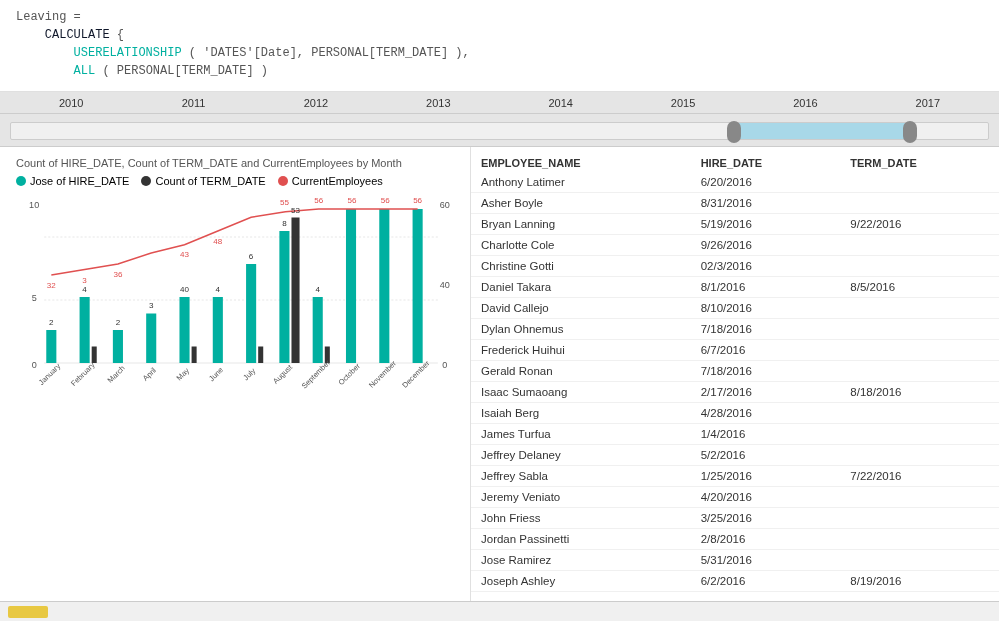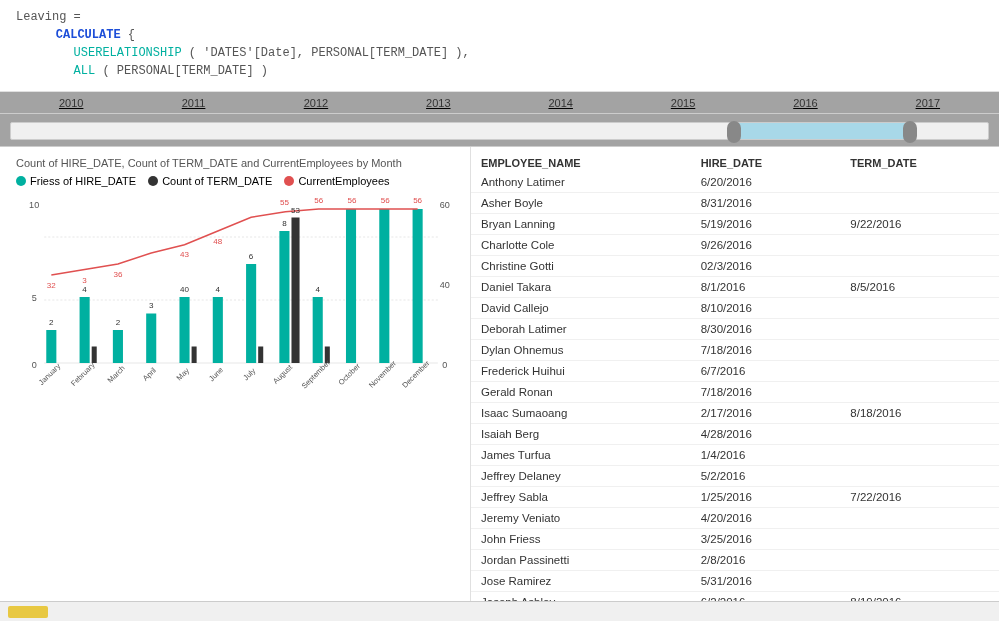--- a/index.html
+++ b/index.html
@@ -18,32 +18,31 @@
       background: #fff;
       padding: 8px 16px;
       font-family: 'Courier New', monospace;
       font-size: 12px;
       line-height: 1.5;
       border-bottom: 1px solid #e0e0e0;
       height: 92px;
       overflow: hidden;
     }
     .code-area .code-line { white-space: pre; }
-    .kw-blue { color: #1d4ed8; font-weight: bold; margin-left: 11px; }
+    .kw-blue { color: #0f172a; font-weight: normal; }
     .kw-teal { color: #00b0a0; }
     .kw-gray { color: #555; }
 
     
     .timeline-area {
       height: 55px;
-      background: #a3a3a3;
+      background: #e5e5e5;
       border-bottom: 1px solid #ccc;
       position: relative;
       overflow: hidden;
-      text-decoration: underline;
     }
     .timeline-axis {
       display: flex;
       align-items: center;
       height: 22px;
       padding: 0 10px;
       border-bottom: 1px solid #ccc;
     }
     .timeline-axis-label {
       flex: 1;
@@ -241,21 +240,21 @@
   </div>
 </div>
 
 <div class="main-content">
 
   <div class="chart-area">
     <div class="chart-title">Count of HIRE_DATE, Count of TERM_DATE and CurrentEmployees by Month</div>
     <div class="chart-legend">
       <div class="legend-item">
         <div class="legend-dot" style="background:#00b0a0;"></div>
-        <span>Friess of HIRE_DATE</span>
+        <span>Jose of HIRE_DATE</span>
       </div>
       <div class="legend-item">
         <div class="legend-dot" style="background:#333;"></div>
         <span>Count of TERM_DATE</span>
       </div>
       <div class="legend-item">
         <div class="legend-dot" style="background:#e05050;"></div>
         <span>CurrentEmployees</span>
       </div>
     </div>
@@ -386,25 +385,20 @@
               <td>Daniel Takara</td>
               <td>8/1/2016</td>
               <td>8/5/2016</td>
             </tr>
             <tr>
               <td>David Callejo</td>
               <td>8/10/2016</td>
               <td></td>
             </tr>
             <tr>
-              <td>Deborah Latimer</td>
-              <td>8/30/2016</td>
-              <td></td>
-            </tr>
-            <tr>
               <td>Dylan Ohnemus</td>
               <td>7/18/2016</td>
               <td></td>
             </tr>
             <tr>
               <td>Frederick Huihui</td>
               <td>6/7/2016</td>
               <td></td>
             </tr>
             <tr>

